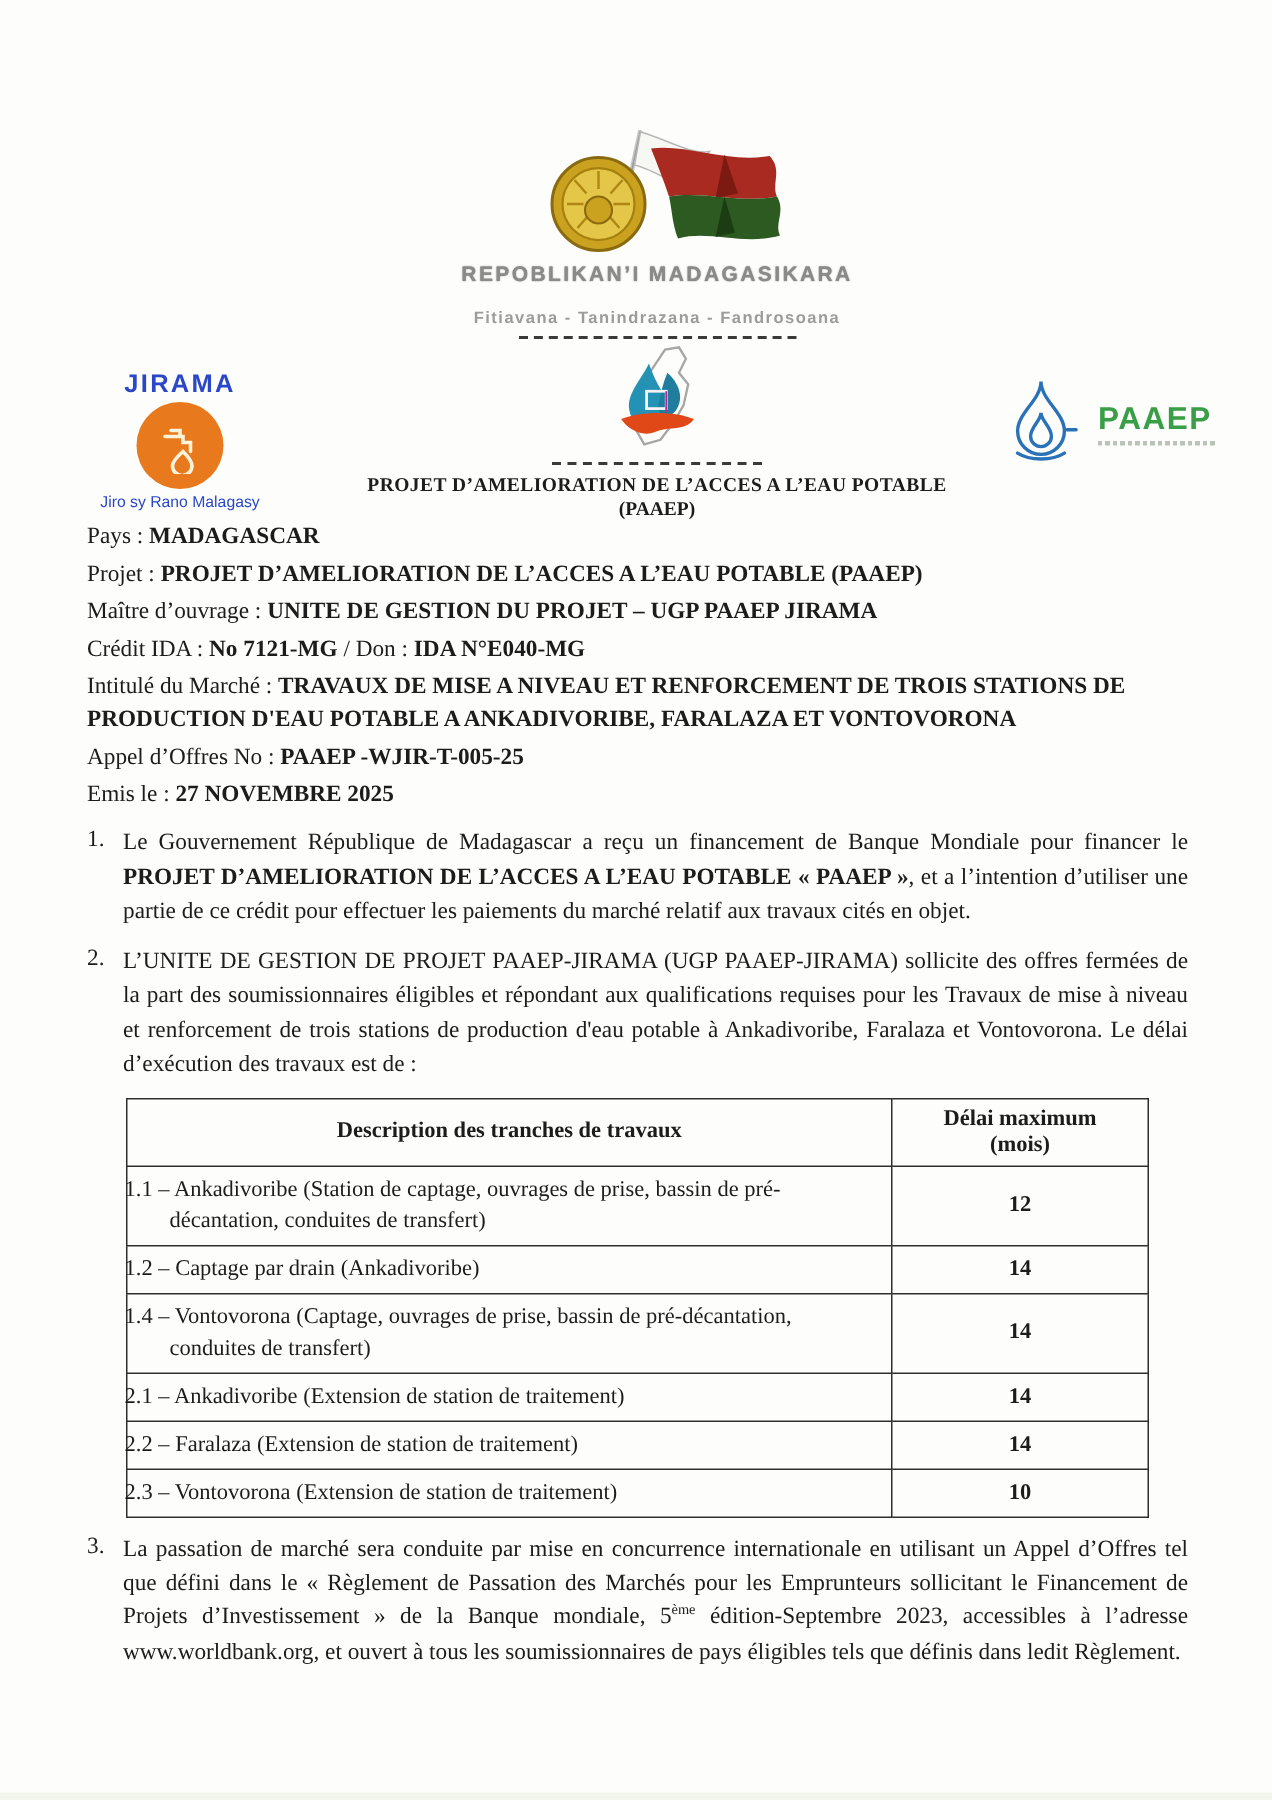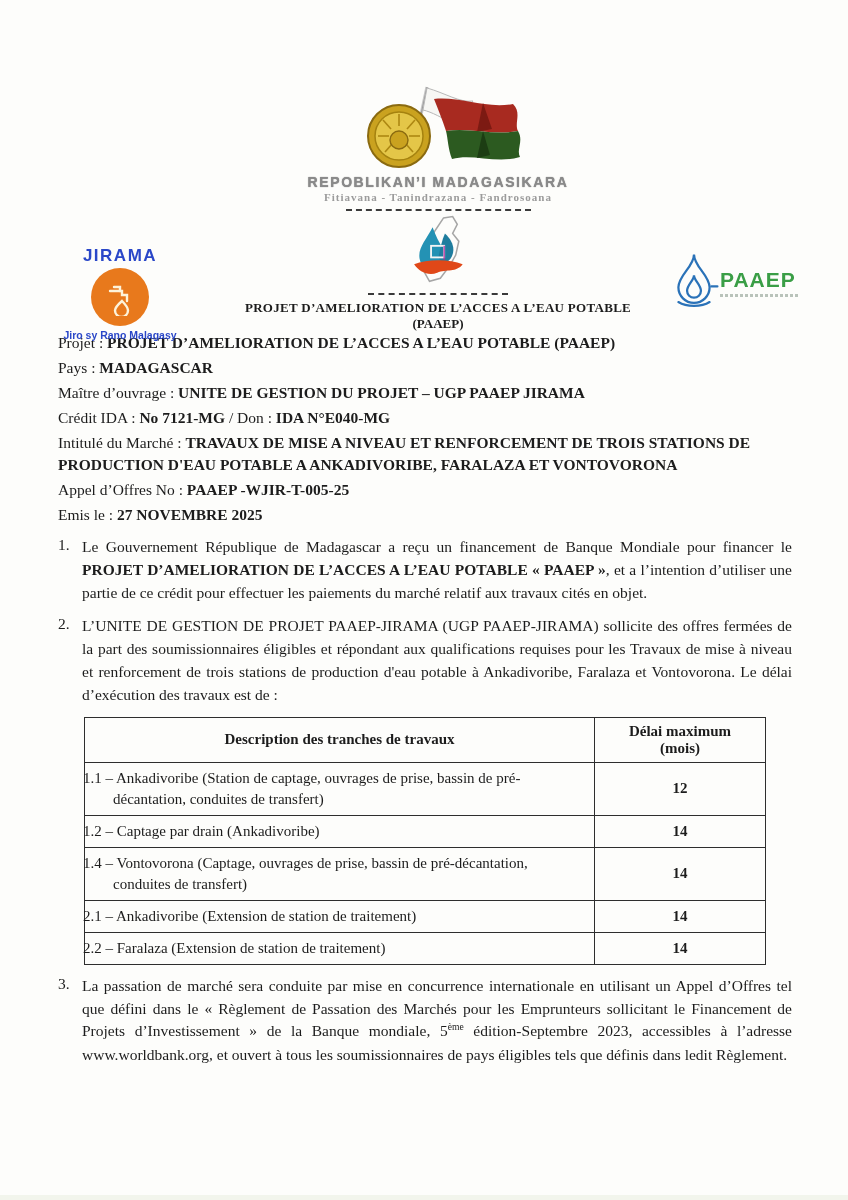--- a/index.html
+++ b/index.html
@@ -5,36 +5,36 @@
   html,body{margin:0;padding:0;background:#ffffff;}
   .page{
     position:relative;width:848px;height:1200px;background:#fdfdfb;
     font-family:"Liberation Serif", serif;color:#1c1c1c;overflow:hidden;
   }
   .page::after{content:"";position:absolute;left:0;right:0;bottom:0;height:5px;background:#f2f5ec;}
   .hdr{padding-top:6px;text-align:center;padding-left:28px;}
   .emblem-svg{display:block;margin:78px auto 0 auto;}
   .rep-name{font-family:"Liberation Sans", sans-serif;font-weight:bold;font-size:14px;
     letter-spacing:1.6px;color:#8a8a8a;text-shadow:0 0 1px #6f6f6f;margin-top:-6px;}
-  .rep-motto{font-family:Liberation Serif, serif;font-size:11px;letter-spacing:1px;
-    color:#9b9b9b;font-weight:bold;margin-top:1px;}
+  .rep-motto{font-family:Liberation Sans, sans-serif;font-size:11px;letter-spacing:1px;
+    color:#9b9b9b;font-weight:bold;margin-top:16px;}
   .dots{height:0;border-top:2px dashed #3a3a3a;margin:6px auto 4px auto;}
   .dots1{width:185px;}
   .dots2{width:140px;margin:4px auto 5px auto;}
   .ministry-svg{display:block;margin:2px auto 0 auto;}
   .min-line1{font-weight:bold;font-size:13.5px;letter-spacing:.4px;margin-top:3px;}
   .min-line2{font-weight:bold;font-size:13px;letter-spacing:.3px;}
   .min-line3{font-weight:bold;font-size:13px;}
   .jirama{position:absolute;left:58px;top:246px;width:124px;text-align:center;}
   .jirama-title{font-family:"Liberation Sans", sans-serif;font-weight:bold;font-size:17px;
     letter-spacing:1.5px;color:#2a47c8;}
   .jirama-circle{width:58px;height:58px;border-radius:50%;background:#e8791c;
     margin:2px auto 3px auto;display:flex;align-items:center;justify-content:center;}
-  .jirama-sub{font-family:"Liberation Sans", sans-serif;font-weight:bold;font-size:10.5px;color:#2a47c8;}
-  .paaep-logo{position:absolute;left:668px;top:250px;width:150px;display:flex;align-items:center;}
+  .jirama-sub{font-family:"Liberation Sans", sans-serif;font-weight:normal;font-size:10.5px;color:#2a47c8;}
+  .paaep-logo{position:absolute;left:668px;top:250px;width:150px;display:flex;align-items:center;gap:12px;}
   .paaep-text{font-family:"Liberation Sans", sans-serif;font-weight:bold;font-size:21px;
     letter-spacing:1px;color:#3a9e46;line-height:1;}
   .paaep-tag{height:3px;width:80px;margin-top:4px;
     background:repeating-linear-gradient(90deg,#b9c3ba 0 3px,transparent 3px 5px);}
   .doc-title{font-size:22.5px;font-weight:bold;text-align:center;letter-spacing:.4px;
     color:#131313;margin:26px 0 14px 0;}
   .content{padding:0 56px 0 58px;font-size:15.5px;}
   .meta p{margin:0 0 3px 0;line-height:1.42;}
   .meta b{font-weight:bold;}
   .item{display:flex;margin-top:10px;}
@@ -117,22 +117,22 @@
     </svg>
     <div>
       <div class="paaep-text">PAAEP</div>
       <div class="paaep-tag"></div>
     </div>
   </div>
 
 
   <div class="content">
     <div class="meta">
+      <p><span>Pays : </span><b>MADAGASCAR</b></p>
       <p><span>Projet : </span><b>PROJET D’AMELIORATION DE L’ACCES A L’EAU POTABLE (PAAEP)</b></p>
-      <p><span>Pays : </span><b>MADAGASCAR</b></p>
       <p><span>Maître d’ouvrage : </span><b>UNITE DE GESTION DU PROJET – UGP PAAEP JIRAMA</b></p>
       <p><span>Crédit IDA : </span><b>No 7121-MG</b><span> / Don : </span><b>IDA N°E040-MG</b></p>
       <p><span>Intitulé du Marché : </span><b>TRAVAUX DE MISE A NIVEAU ET RENFORCEMENT DE TROIS STATIONS DE PRODUCTION D'EAU POTABLE A ANKADIVORIBE, FARALAZA ET VONTOVORONA</b></p>
       <p><span>Appel d’Offres No : </span><b>PAAEP -WJIR-T-005-25</b></p>
       <p><span>Emis le : </span><b>27 NOVEMBRE 2025</b></p>
     </div>
 
     <div class="item">
       <span class="num">1.</span>
       <div class="itxt"><span>Le Gouvernement République de Madagascar a reçu un financement de Banque Mondiale pour financer le </span><b>PROJET D’AMELIORATION DE L’ACCES A L’EAU POTABLE « PAAEP »</b><span>, et a l’intention d’utiliser une partie de ce crédit pour effectuer les paiements du marché relatif aux travaux cités en objet.</span></div>
@@ -162,20 +162,24 @@
             <td class="tdelay">14</td>
           </tr>
       <tr>
             <td class="tdesc">2.1 – Ankadivoribe (Extension de station de traitement)</td>
             <td class="tdelay">14</td>
           </tr>
       <tr>
             <td class="tdesc">2.2 – Faralaza (Extension de station de traitement)</td>
             <td class="tdelay">14</td>
           </tr>
+      <tr>
+            <td class="tdesc">2.3 – Vontovorona (Extension de station de traitement)</td>
+            <td class="tdelay">10</td>
+          </tr>
     </tbody>
       </table>
 
     <div class="item">
       <span class="num">3.</span>
       <div class="itxt"><span>La passation de marché sera conduite par mise en concurrence internationale en utilisant un Appel d’Offres tel que défini dans le « Règlement de Passation des Marchés pour les Emprunteurs sollicitant le Financement de Projets d’Investissement » de la Banque mondiale, 5</span><sup>ème</sup><span> édition-Septembre 2023, accessibles à l’adresse www.worldbank.org, et ouvert à tous les soumissionnaires de pays éligibles tels que définis dans ledit Règlement.</span></div>
     </div>
   </div>
 
 </div>

